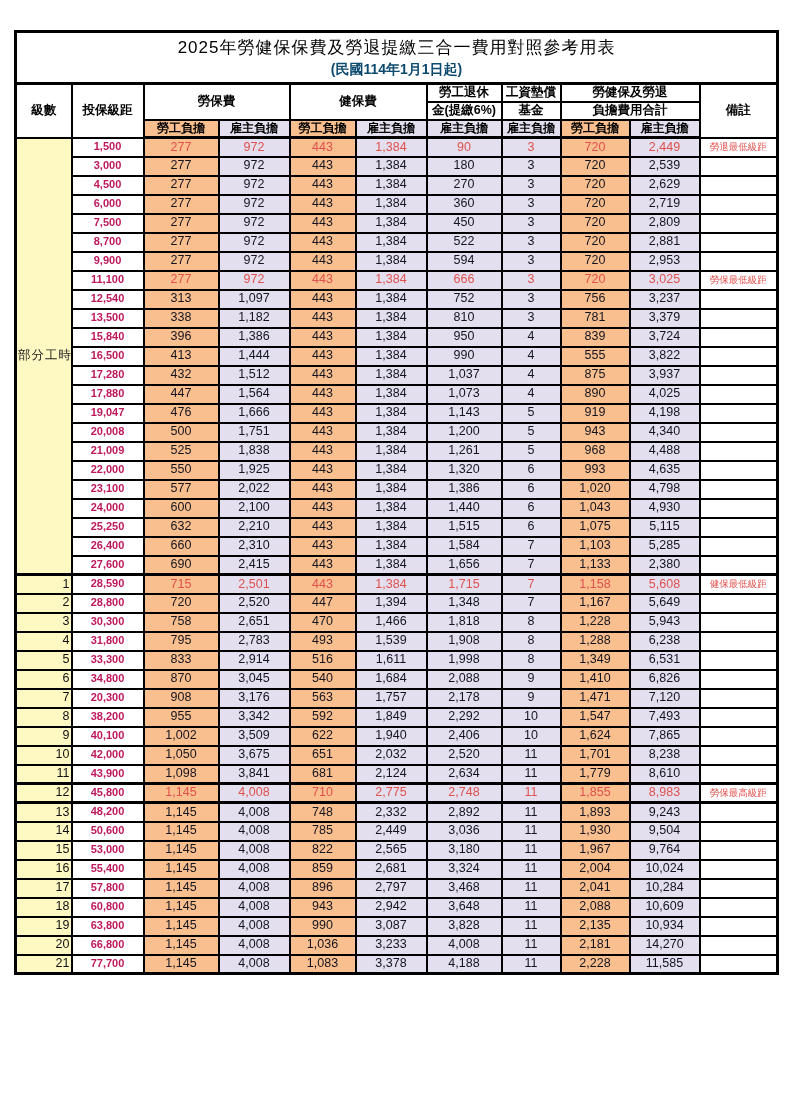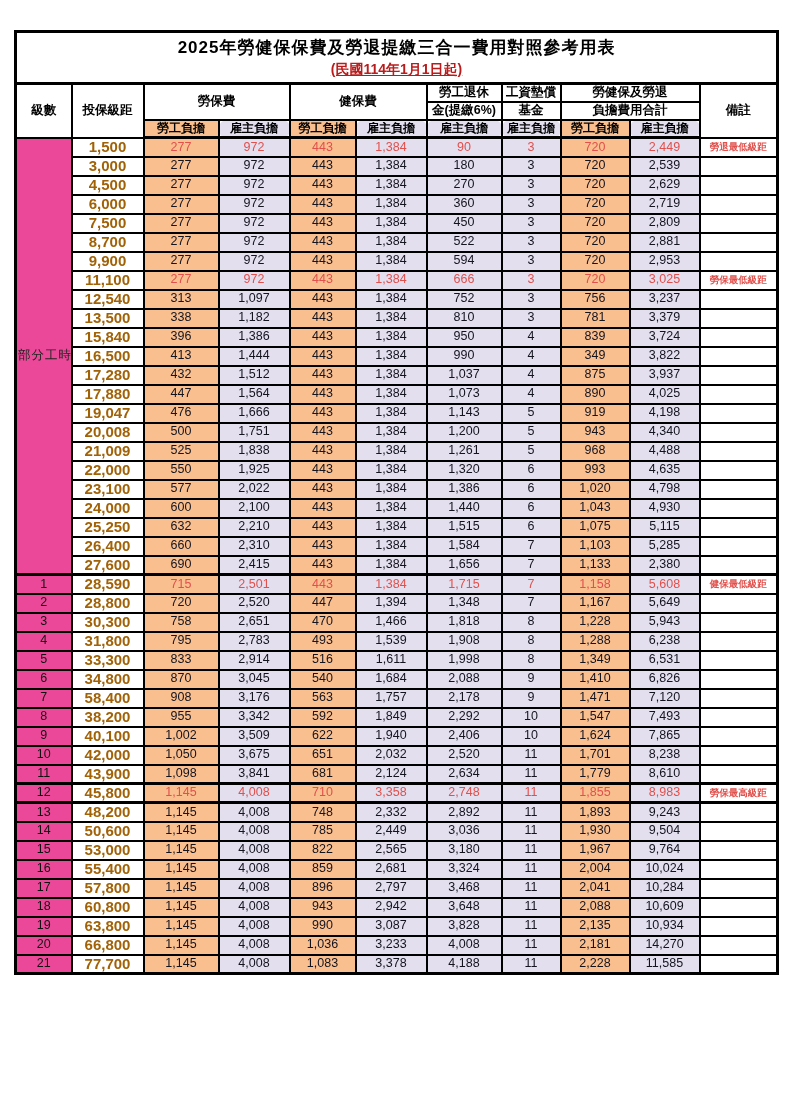--- a/index.html
+++ b/index.html
@@ -27,37 +27,37 @@
     line-height: 1.05;
     color: #14141f;
   }
 
   
   .title-cell {
     height: 52px;
     border-bottom: 3px solid #000;
     background: #fff;
   }
-  .title-main { font-size: 17px; font-weight: bold; color: #000; letter-spacing: 1px; }
-  .title-sub  { font-size: 14px; font-weight: bold; color: #b91c1c; margin-top: 5px; text-decoration: underline; }
+  .title-main { font-size: 17px; font-weight: normal; color: #000; letter-spacing: 1px; }
+  .title-sub  { font-size: 14px; font-weight: bold; color: #0c4a6e; margin-top: 5px; }
 
   
   tr.hrow td { height: 18px; font-size: 12.5px; font-weight: 600; color: #000; }
   tr.subhead td { border-bottom: 3px solid #000; font-size: 12px; font-weight: bold; }
   td.t-emp { color: #43250a; }
-  td.t-er  { color: #1b1b33; border-radius: 8px; }
+  td.t-er  { color: #1b1b33; }
 
   
   tbody td { height: 19px; font-size: 12.5px; }
   td.bg-o { background: #fabf8f; }
   td.bg-l { background: #e3dfef; }
-  td.c-bracket { font-weight: bold; font-size: 15px; color: #a16207; }
-  td.c-level   { font-size: 12.5px; color: #111; background: #ec4899; }
+  td.c-bracket { font-weight: bold; font-size: 11px; color: #be185d; }
+  td.c-level   { font-size: 12.5px; color: #111; background: #fef9c3; text-align: right; }
   td.part-time { font-size: 12.5px; color: #222; letter-spacing: 1px; }
-  td.c-remark  { font-size: 9.5px; font-weight: bold; color: #e0504c; padding: 0; }
+  td.c-remark  { font-size: 9.5px; font-weight: normal; color: #e0504c; padding: 0; }
   tr.red-row td.c-val { color: #e0504c; }
   tr.thick-top td { border-top: 3px solid #000; }
 </style>
 </head>
 <body>
 
 <div class="page">
   <table class="fee-table">
     <colgroup>
       <col style="width:56px">
@@ -240,21 +240,21 @@
           <td class="c-remark"></td>
         </tr>
         <tr>
           <td class="c-bracket">16,500</td>
           <td class="c-val bg-o">413</td>
           <td class="c-val bg-l">1,444</td>
           <td class="c-val bg-o">443</td>
           <td class="c-val bg-l">1,384</td>
           <td class="c-val bg-l">990</td>
           <td class="c-val bg-l">4</td>
-          <td class="c-val bg-o">349</td>
+          <td class="c-val bg-o">555</td>
           <td class="c-val bg-l">3,822</td>
           <td class="c-remark"></td>
         </tr>
         <tr>
           <td class="c-bracket">17,280</td>
           <td class="c-val bg-o">432</td>
           <td class="c-val bg-l">1,512</td>
           <td class="c-val bg-o">443</td>
           <td class="c-val bg-l">1,384</td>
           <td class="c-val bg-l">1,037</td>
@@ -456,21 +456,21 @@
           <td class="c-val bg-o">540</td>
           <td class="c-val bg-l">1,684</td>
           <td class="c-val bg-l">2,088</td>
           <td class="c-val bg-l">9</td>
           <td class="c-val bg-o">1,410</td>
           <td class="c-val bg-l">6,826</td>
           <td class="c-remark"></td>
         </tr>
         <tr>
           <td class="c-level">7</td>
-          <td class="c-bracket">58,400</td>
+          <td class="c-bracket">20,300</td>
           <td class="c-val bg-o">908</td>
           <td class="c-val bg-l">3,176</td>
           <td class="c-val bg-o">563</td>
           <td class="c-val bg-l">1,757</td>
           <td class="c-val bg-l">2,178</td>
           <td class="c-val bg-l">9</td>
           <td class="c-val bg-o">1,471</td>
           <td class="c-val bg-l">7,120</td>
           <td class="c-remark"></td>
         </tr>
@@ -525,21 +525,21 @@
           <td class="c-val bg-o">1,779</td>
           <td class="c-val bg-l">8,610</td>
           <td class="c-remark"></td>
         </tr>
         <tr class="red-row thick-top">
           <td class="c-level">12</td>
           <td class="c-bracket">45,800</td>
           <td class="c-val bg-o">1,145</td>
           <td class="c-val bg-l">4,008</td>
           <td class="c-val bg-o">710</td>
-          <td class="c-val bg-l">3,358</td>
+          <td class="c-val bg-l">2,775</td>
           <td class="c-val bg-l">2,748</td>
           <td class="c-val bg-l">11</td>
           <td class="c-val bg-o">1,855</td>
           <td class="c-val bg-l">8,983</td>
           <td class="c-remark">勞保最高級距</td>
         </tr>
         <tr class="thick-top">
           <td class="c-level">13</td>
           <td class="c-bracket">48,200</td>
           <td class="c-val bg-o">1,145</td>

